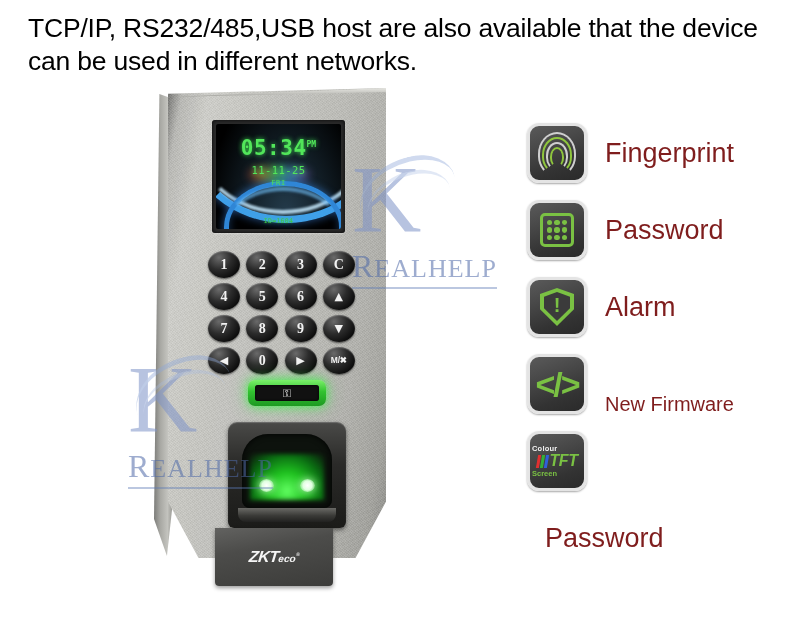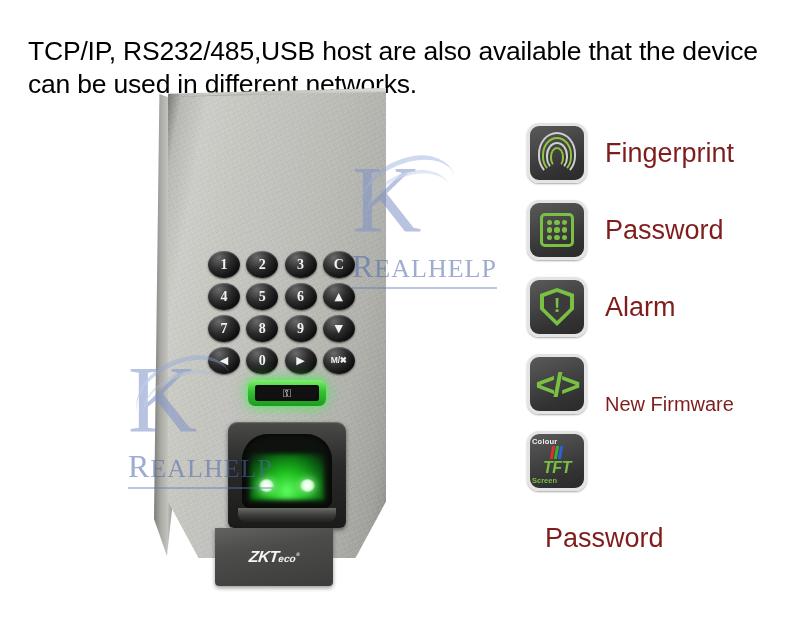--- a/index.html
+++ b/index.html
@@ -7,21 +7,21 @@
     width:800px;height:622px;
     background:#ffffff;
     font-family:"Liberation Sans", sans-serif;
     overflow:hidden;
     position:relative;
   }
 
   
   #heading{
     position:absolute;
-    left:28px; top:35px; width:756px;
+    left:28px; top:12px; width:756px;
     font-size:26.5px;
     font-weight:400;
     line-height:1.24;
     color:#000;
     letter-spacing:-0.2px;
   }
 
   
   #device{
     position:absolute;
@@ -463,21 +463,21 @@
     text-align:left;
     line-height:1;
   }
   .gl-tft .colour{
     color:#f2f2f2;font-size:7.5px;font-weight:700;
     font-family:"Liberation Sans", sans-serif;
     letter-spacing:.2px;
     display:block;margin-bottom:1px;
   }
   .gl-tft .mid{
-    display:flex;align-items:center;justify-content:center;gap:1px;flex-direction:column;
+    display:flex;align-items:center;justify-content:center;gap:1px;
   }
   .gl-tft .bars{display:flex;gap:1px;margin-right:1px;}
   .gl-tft .bars i{width:3px;height:13px;display:block;transform:skewX(-10deg);}
   .gl-tft .bars i:nth-child(1){background:#e03030;}
   .gl-tft .bars i:nth-child(2){background:#35b035;}
   .gl-tft .bars i:nth-child(3){background:#3060d8;}
   .gl-tft .tft{
     color:#7ac143;font-size:16px;font-weight:700;font-style:italic;
     font-family:"Liberation Sans", sans-serif;letter-spacing:-.5px;
   }
@@ -513,20 +513,36 @@
 <body>
 
 <div id="heading">TCP/IP, RS232/485,USB host are also available that the device can be used in different networks.</div>
 
 <div id="device">
 
   <div class="body-side"></div>
   <div class="body-main"></div>
   <div class="body-top-bevel"></div>
 
+  <div class="screen-frame">
+    <div class="screen">
+      <div class="arc-top"></div>
+      <div class="arc-top-glow"></div>
+      <div class="rainbow"></div>
+      <div class="arc-bottom"></div>
+      <div class="arc-bottom2"></div>
+
+      <div class="lcd-time">
+        <span>05:34</span><span class="lcd-ampm">PM</span>
+      </div>
+      <div class="lcd-date">11-11-25</div>
+      <div class="lcd-day">FRI</div>
+      <div class="lcd-id">ID=1604</div>
+    </div>
+  </div>
 
   <div class="keypad">
       <div class="key">1</div>
       <div class="key">2</div>
       <div class="key">3</div>
       <div class="key">C</div>
       <div class="key">4</div>
       <div class="key">5</div>
       <div class="key">6</div>
       <div class="key sym">▲</div>

